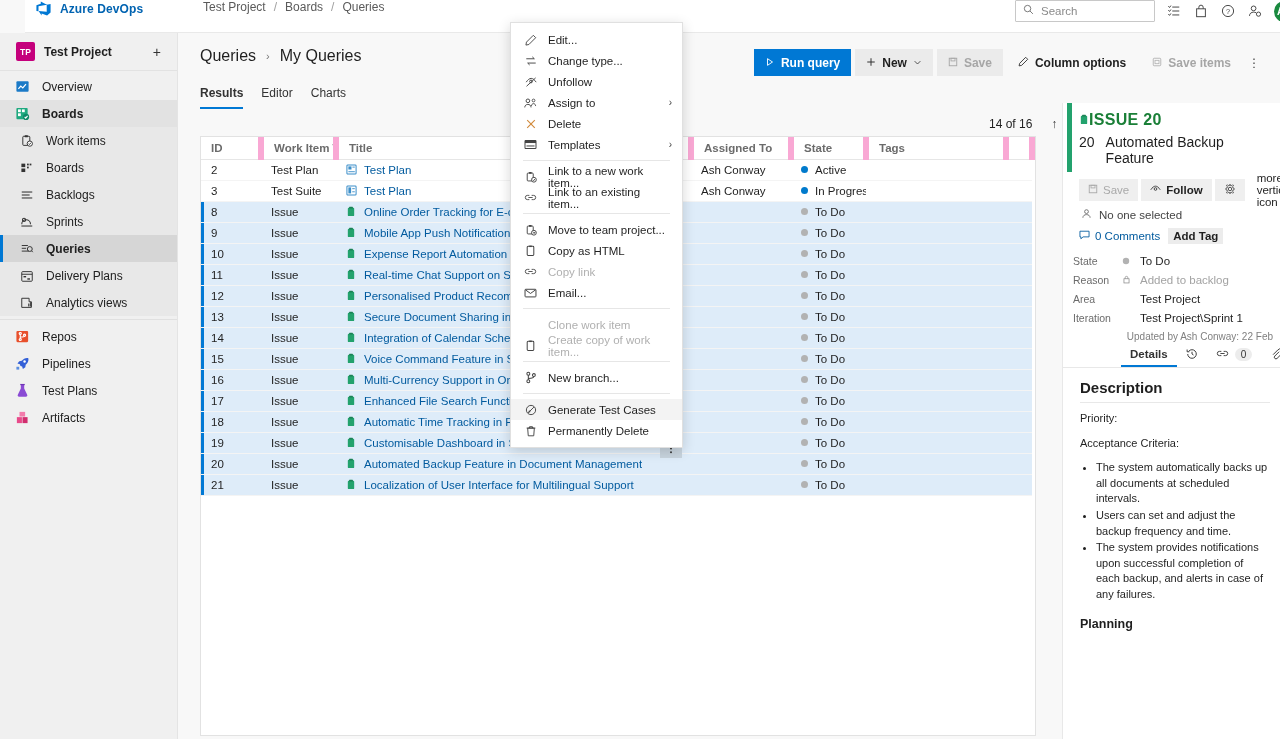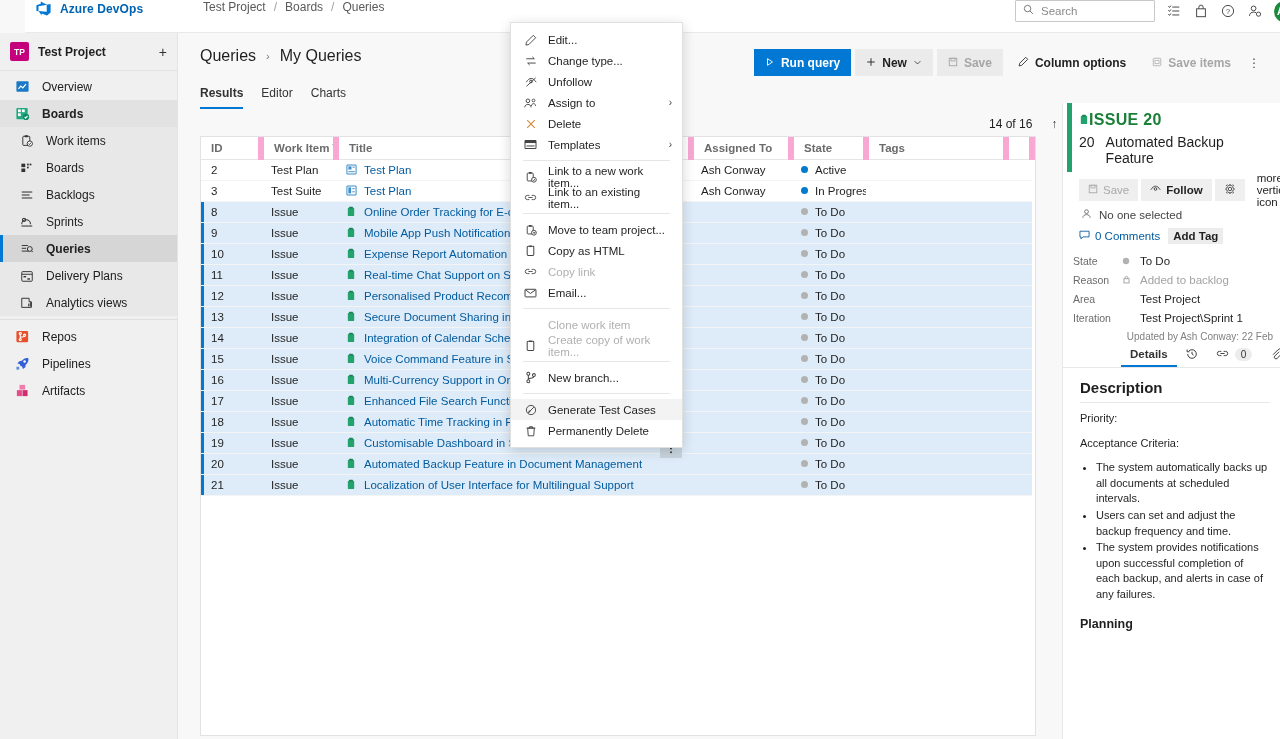--- a/index.html
+++ b/index.html
@@ -35,21 +35,21 @@
     letter-spacing: .3px;
   }
 
   
   .sidebar {
     position: absolute; top: 33px; left: 0; width: 178px; height: 706px;
     background: #f0f0f0; border-right: 1px solid #e4e4e4;
     display: flex; flex-direction: column;
   }
   .proj-header {
-    height: 38px; display: flex; align-items: center; padding: 0 10px; gap: 9px;
+    height: 38px; display: flex; align-items: center; padding: 0 16px; gap: 9px;
     border-bottom: 1px solid #e2e2e2;
   }
   .proj-badge {
     width: 19px; height: 19px; border-radius: 2px; background: #c5007c; color: #fff;
     font-size: 8.5px; font-weight: bold; display: flex; align-items: center; justify-content: center;
   }
   .proj-name { font-size: 12px; font-weight: bold; flex: 1; }
   .proj-plus { color: #333; font-size: 14px; }
   .nav { flex: 1; overflow: hidden; padding-top: 2px; }
   .nav-item {
@@ -397,20 +397,29 @@
         <span class="ic">
           <svg viewBox="0 0 16 16" width="15" height="15">
               <path d="M13.8 2.2c-2.4-.4-5 .8-6.6 2.9l-2.6.4-2 2.6 2.6.8.6 1.8 1.8.6.8 2.6 2.6-2 .4-2.6c2.1-1.6 3.3-4.2 2.9-6.6z" fill="#3360d7"></path>
               <circle cx="10.2" cy="5.8" r="1.3" fill="#fff"></circle>
               <rect x="1.5" y="11.5" width="3" height="3" fill="#5a8de0"></rect>
             </svg>
         </span>
         <span>Pipelines</span>
       </div>
 
+      <div class="nav-item">
+        <span class="ic">
+          <svg viewBox="0 0 16 16" width="15" height="15">
+              <path d="M6.2 1.6h3.6v4.2l3.2 6.6a1.5 1.5 0 01-1.3 2.2H4.3a1.5 1.5 0 01-1.3-2.2l3.2-6.6z" fill="#8a4bd4"></path>
+              <rect x="5.6" y="1" width="4.8" height="1.3" fill="#6f35b5"></rect>
+            </svg>
+        </span>
+        <span>Test Plans</span>
+      </div>
 
       <div class="nav-item">
         <span class="ic">
           <svg viewBox="0 0 16 16" width="15" height="15">
               <rect x="2" y="7.6" width="5.4" height="6.4" fill="#e84a8a"></rect>
               <rect x="8" y="7.6" width="5.4" height="6.4" fill="#d12d6e"></rect>
               <rect x="4.8" y="2" width="6" height="5" fill="#f27bab"></rect>
             </svg>
         </span>
         <span>Artifacts</span>

